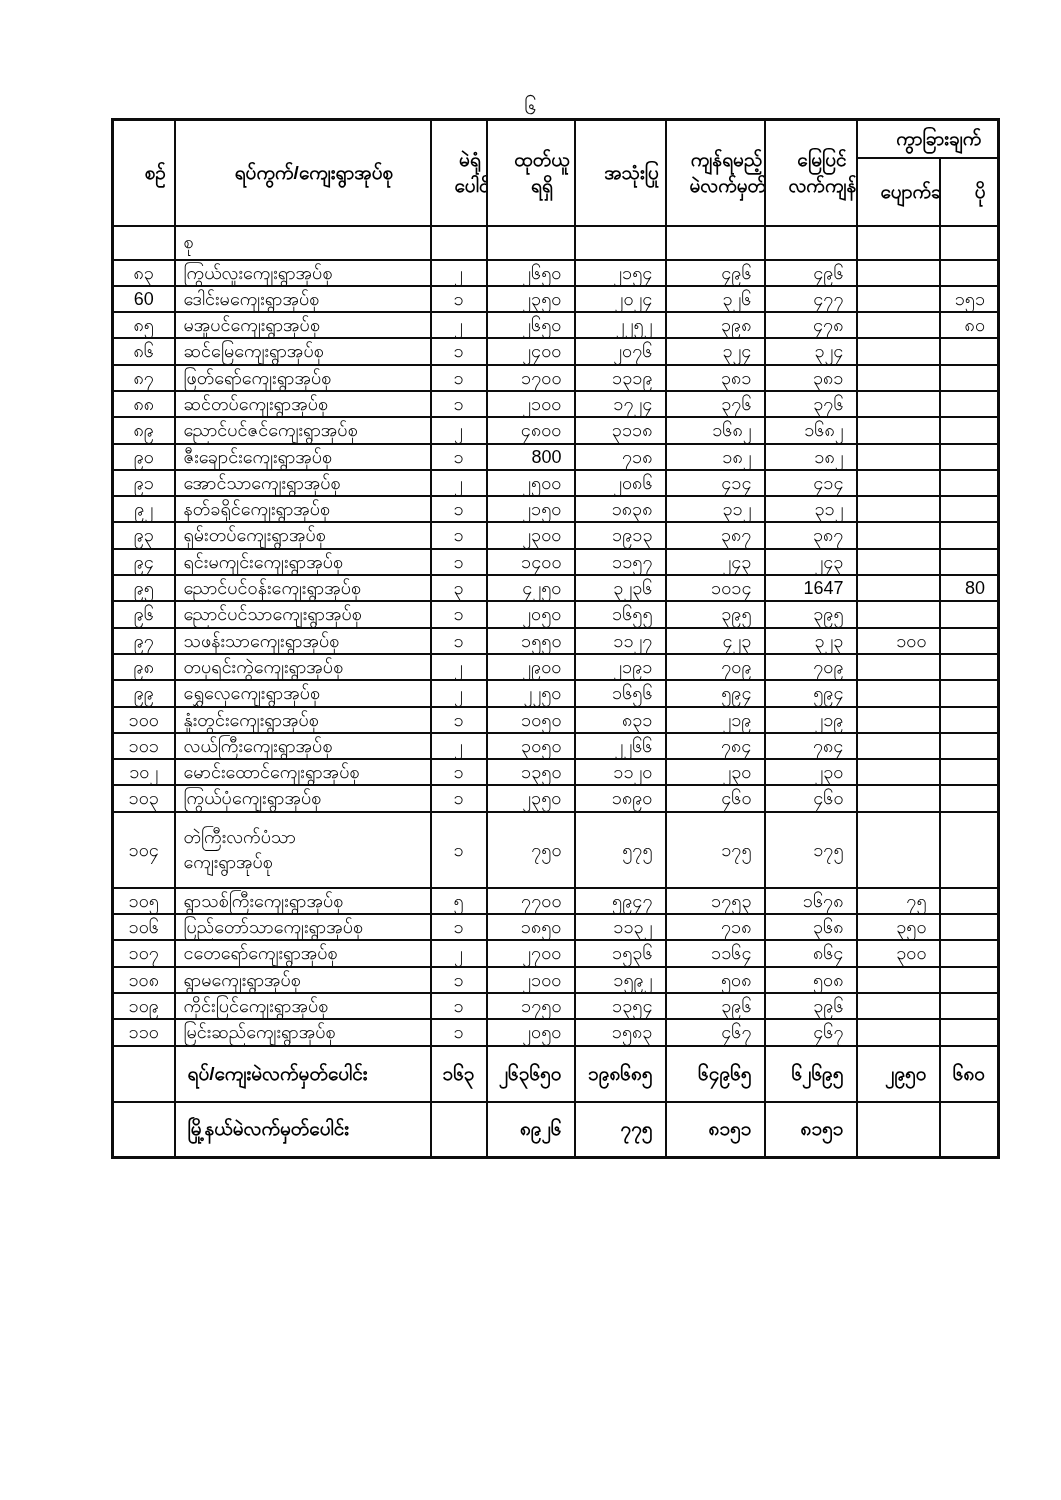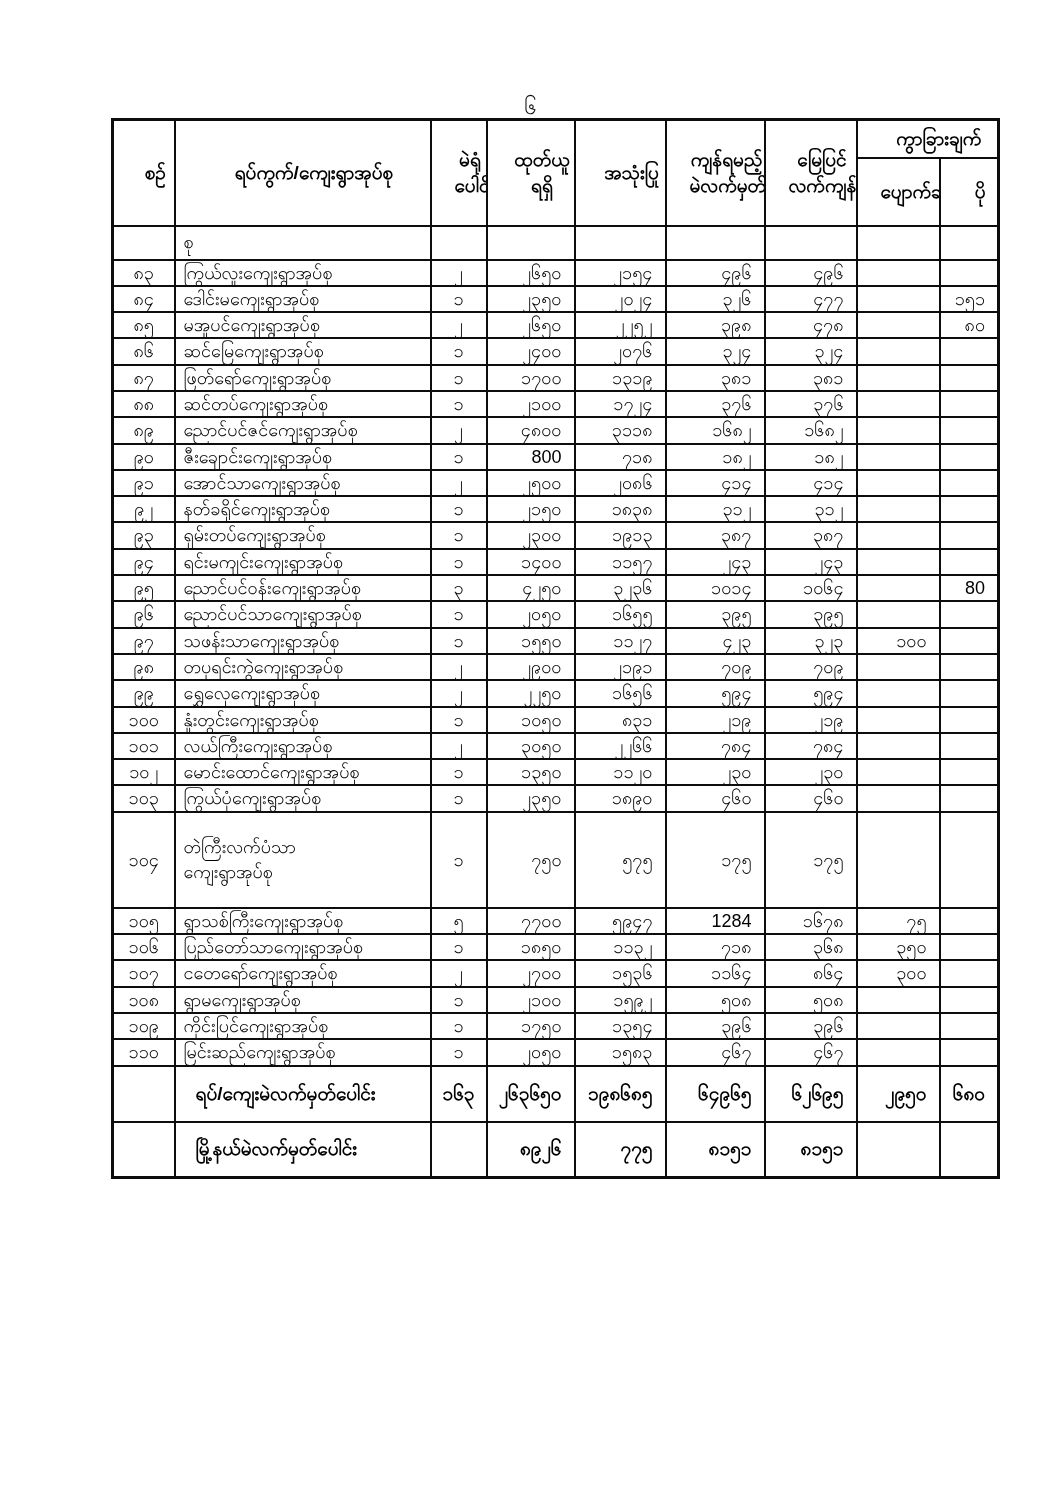--- a/index.html
+++ b/index.html
@@ -29,27 +29,27 @@
     vertical-align:middle;
     overflow:hidden;
     white-space:nowrap;
   }
   table.summary { border:3px solid #0d0d0d; }
   thead th { font-weight:bold; font-size:19px; text-align:center;padding-left:23px; }
   tr.hdr-top { height:38px; }
   tr.hdr-bottom { height:68px; }
   tr.carryover-row { height:34px; }
   tbody tr { height:20px; }
-  tbody tr.tall-row { height:96px; }
+  tbody tr.tall-row { height:76px; }
   tfoot tr { height:56px; font-weight:bold; font-size:19px; }
   .c-serial { text-align:center; }
   .c-name { text-align:left; padding-left:8px; }
   .c-center { text-align:center; }
   .c-num { text-align:right; padding-right:12px; }
-  .totals-label { text-align:left; padding-left:20px; font-weight:bold; }
+  .totals-label { text-align:left; padding-left:12px; font-weight:bold; }
 </style>
 </head>
 <body>
 
 <div class="page">
   <div class="page-number">၆</div>
 
   <table class="summary">
     <colgroup>
       <col style="width:62px">
@@ -107,21 +107,21 @@
           <td class="c-name">ကြွယ်လူးကျေးရွာအုပ်စု</td>
           <td class="c-center">၂</td>
           <td class="c-num">၂၆၅၀</td>
           <td class="c-num">၂၁၅၄</td>
           <td class="c-num">၄၉၆</td>
           <td class="c-num">၄၉၆</td>
           <td class="c-num"></td>
           <td class="c-num"></td>
         </tr>
         <tr>
-          <td class="c-serial">၈၄</td>
+          <td class="c-serial">60</td>
           <td class="c-name">ဒေါင်းမကျေးရွာအုပ်စု</td>
           <td class="c-center">၁</td>
           <td class="c-num">၂၃၅၀</td>
           <td class="c-num">၂၀၂၄</td>
           <td class="c-num">၃၂၆</td>
           <td class="c-num">၄၇၇</td>
           <td class="c-num"></td>
           <td class="c-num">၁၅၁</td>
         </tr>
         <tr>
@@ -234,21 +234,21 @@
           <td class="c-num"></td>
           <td class="c-num"></td>
         </tr>
         <tr>
           <td class="c-serial">၉၅</td>
           <td class="c-name">ညောင်ပင်ဝန်းကျေးရွာအုပ်စု</td>
           <td class="c-center">၃</td>
           <td class="c-num">၄၂၅၀</td>
           <td class="c-num">၃၂၃၆</td>
           <td class="c-num">၁၀၁၄</td>
-          <td class="c-num">၁၀၆၄</td>
+          <td class="c-num">1647</td>
           <td class="c-num"></td>
           <td class="c-num">80</td>
         </tr>
         <tr>
           <td class="c-serial">၉၆</td>
           <td class="c-name">ညောင်ပင်သာကျေးရွာအုပ်စု</td>
           <td class="c-center">၁</td>
           <td class="c-num">၂၀၅၀</td>
           <td class="c-num">၁၆၅၅</td>
           <td class="c-num">၃၉၅</td>
@@ -346,21 +346,21 @@
           <td class="c-num">၁၇၅</td>
           <td class="c-num"></td>
           <td class="c-num"></td>
         </tr>
         <tr>
           <td class="c-serial">၁၀၅</td>
           <td class="c-name">ရွာသစ်ကြီးကျေးရွာအုပ်စု</td>
           <td class="c-center">၅</td>
           <td class="c-num">၇၇၀၀</td>
           <td class="c-num">၅၉၄၇</td>
-          <td class="c-num">1284</td>
+          <td class="c-num">၁၇၅၃</td>
           <td class="c-num">၁၆၇၈</td>
           <td class="c-num">၇၅</td>
           <td class="c-num"></td>
         </tr>
         <tr>
           <td class="c-serial">၁၀၆</td>
           <td class="c-name">ပြည်တော်သာကျေးရွာအုပ်စု</td>
           <td class="c-center">၁</td>
           <td class="c-num">၁၈၅၀</td>
           <td class="c-num">၁၁၃၂</td>

